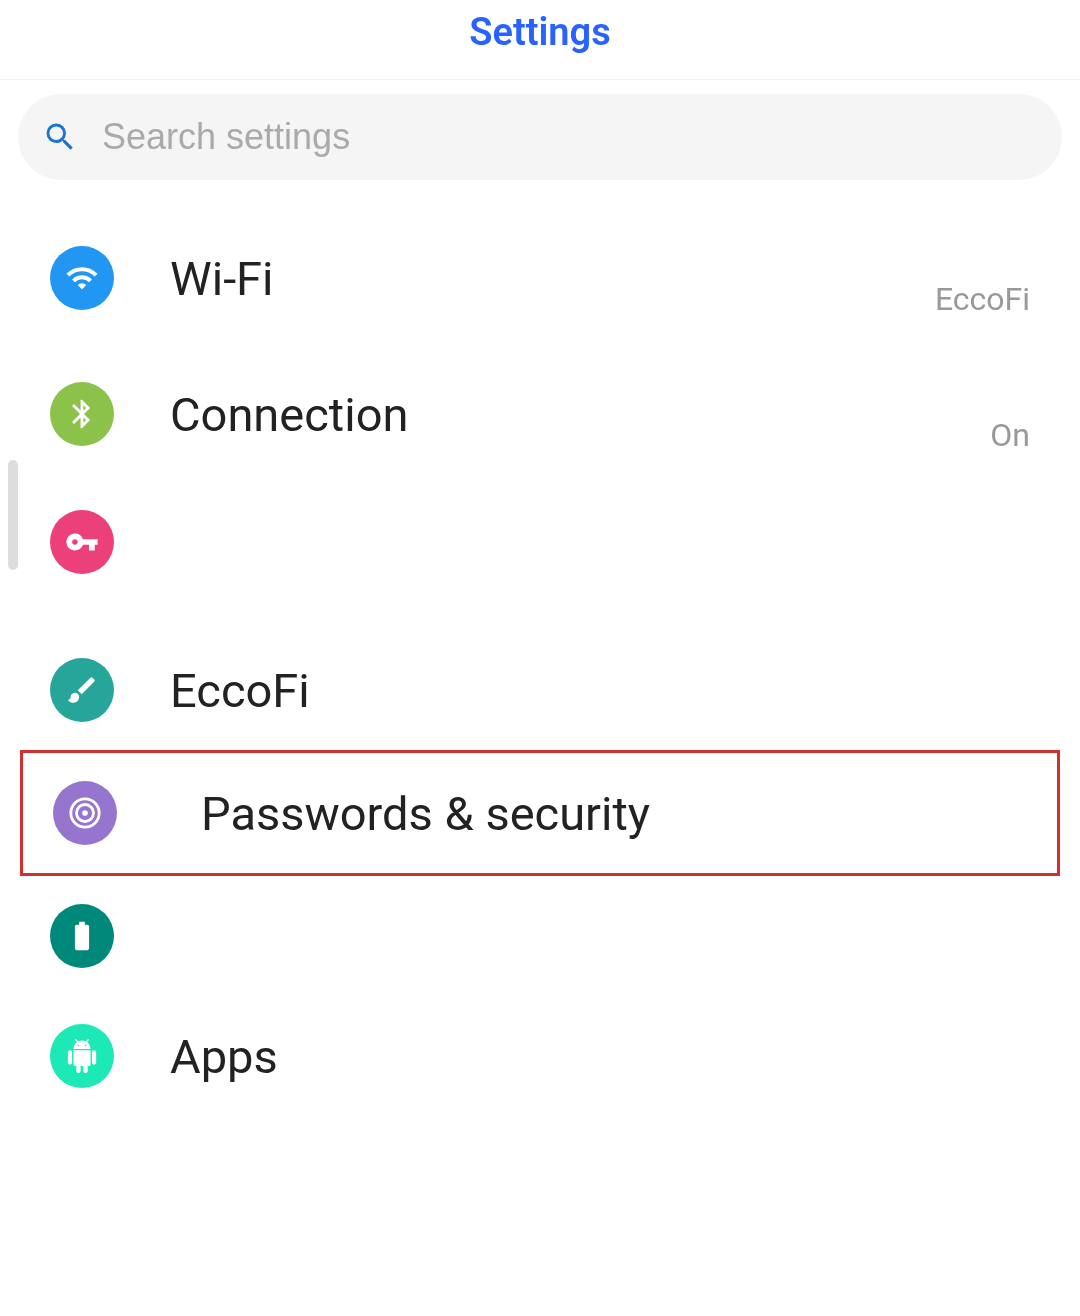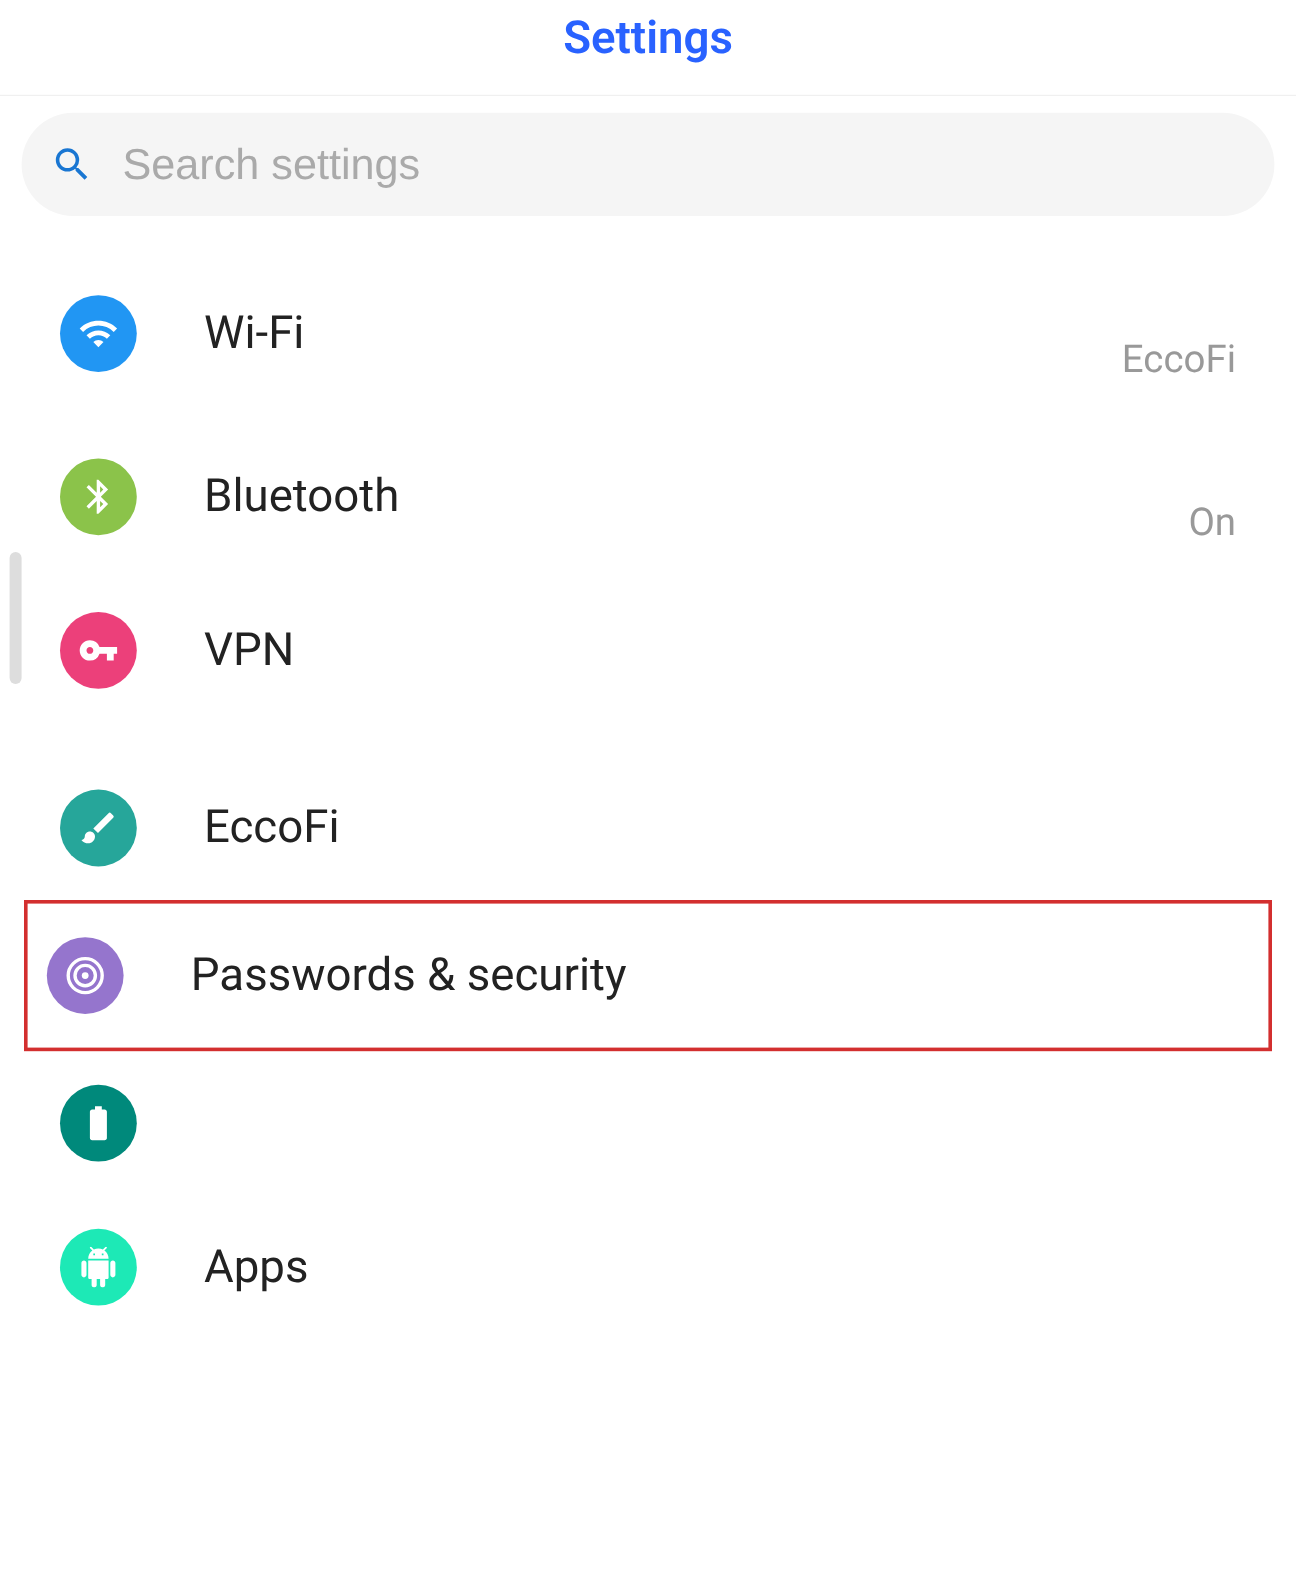--- a/index.html
+++ b/index.html
@@ -54,42 +54,43 @@
     }
     .settings-item {
       display: flex;
       align-items: center;
       padding: 28px 50px;
       cursor: pointer;
     }
     .settings-item.highlighted {
       border: 3px solid #d32f2f;
       margin: 0 20px;
-      padding: 28px 16px;
+      padding: 28px 30px;
+      gap: 28px;
     }
     .themes-gap {
       height: 28px;
     }
     .icon-badge {
       width: 64px;
       height: 64px;
       border-radius: 50%;
       display: flex;
       align-items: center;
       justify-content: center;
       flex-shrink: 0;
       margin-right: 56px;
     }
     .icon-badge svg {
       width: 34px;
       height: 34px;
       fill: #fff;
     }
     .item-label {
-      font-size: 38px;
+      font-size: 47px;
       color: #222;
       flex: 1;
     }
     .item-value {
       font-size: 32px;
       color: #999;
       margin-top: 42px;
     }
     .bg-blue { background: #2196f3; }
     .bg-green { background: #8bc34a; }
@@ -136,31 +137,30 @@
     <span class="item-label">Wi-Fi</span>
     <span class="item-value">EccoFi</span>
   </div>
 
   <div class="settings-item">
     <div class="icon-badge bg-green">
       <svg viewBox="0 0 24 24">
           <path d="M17.71 7.71L12 2h-1v7.59L6.41 5 5 6.41 10.59 12 5 17.59 6.41 19 11 14.41V22h1l5.71-5.71L13.41 12l4.3-4.29zM13 5.83l1.88 1.88L13 9.59V5.83zm1.88 10.46L13 18.17v-3.76l1.88 1.88z"></path>
         </svg>
     </div>
-    <span class="item-label">Bluetooth</span>
+    <span class="item-label">Connection</span>
     <span class="item-value">On</span>
   </div>
 
   <div class="settings-item">
     <div class="icon-badge bg-pink">
       <svg viewBox="0 0 24 24">
           <path d="M12.65 10A5.99 5.99 0 0 0 7 6c-3.31 0-6 2.69-6 6s2.69 6 6 6a5.99 5.99 0 0 0 5.65-4H17v4h4v-4h2v-4H12.65zM7 14c-1.1 0-2-.9-2-2s.9-2 2-2 2 .9 2 2-.9 2-2 2z"></path>
         </svg>
     </div>
-    <span class="item-label">VPN</span>
     <span class="item-value"></span>
   </div>
 
 
   <div class="themes-gap"></div>
 
   <div class="settings-item">
     <div class="icon-badge bg-teal">
       <svg viewBox="0 0 24 24">
           <path d="M7 14c-1.66 0-3 1.34-3 3 0 1.31-1.16 2-2 2 .92 1.22 2.49 2 4 2 2.21 0 4-1.79 4-4 0-1.66-1.34-3-3-3zm13.71-9.37l-1.34-1.34a.996.996 0 0 0-1.41 0L9 12.25 11.75 15l8.96-8.96a.996.996 0 0 0 0-1.41z"></path>

